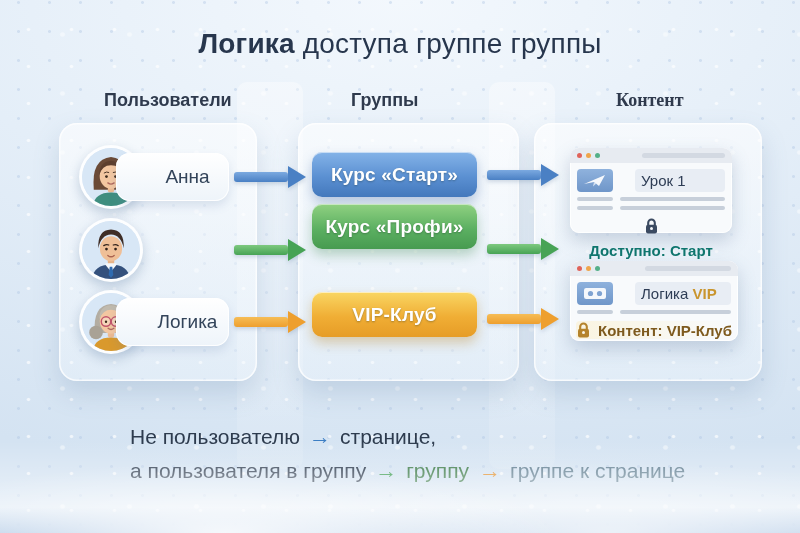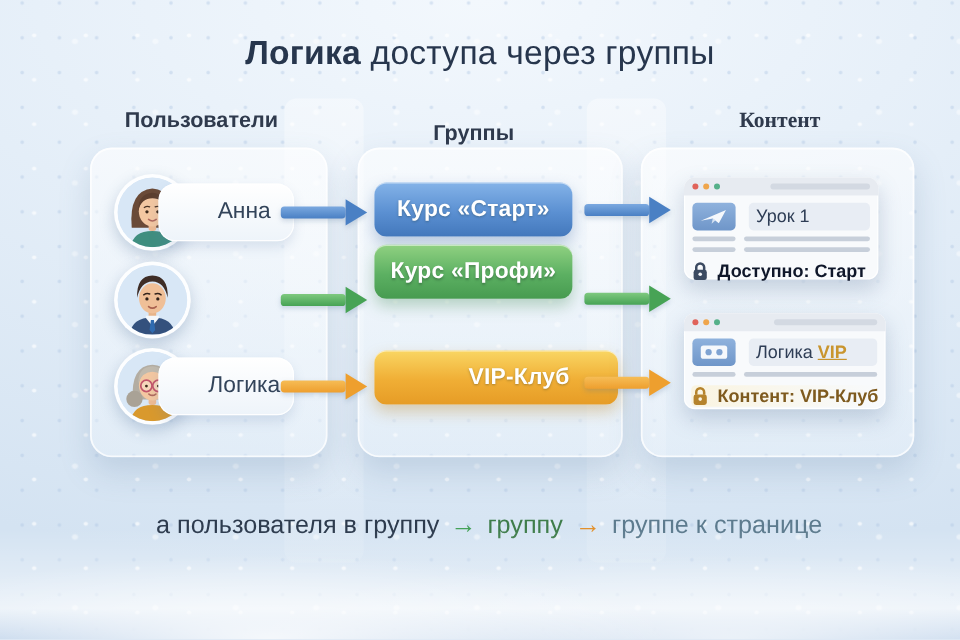--- a/index.html
+++ b/index.html
@@ -22,26 +22,26 @@
     background:
       radial-gradient(60% 110% at 28% 100%, rgba(255,255,255,.85), rgba(255,255,255,0) 70%),
       radial-gradient(70% 110% at 76% 100%, rgba(255,255,255,.7), rgba(255,255,255,0) 70%),
       linear-gradient(180deg, rgba(255,255,255,0) 0%, rgba(255,255,255,.5) 72%, rgba(185,207,232,.95) 100%); }
 
   .title { position:absolute; top:28px; left:0; width:100%; margin:0; text-align:center;
     font-size:28px; font-weight:400; color:#27364d; letter-spacing:.2px; }
   .title .emph { font-weight:700; }
 
   .col-header { position:absolute; top:90px; font-size:18px; font-weight:700; color:#2f3a4d; }
-  .h-users { left:104px; } .h-groups { left:361px;margin-top:11px; } .h-content { left:616px;font-family:Liberation Serif, serif; }
+  .h-users { left:104px; } .h-groups { left:351px; } .h-content { left:616px;font-family:Liberation Serif, serif; }
 
   .panel { position:absolute; top:123px; height:258px; border-radius:18px;
     background:linear-gradient(180deg, rgba(255,255,255,.60), rgba(240,247,253,.34));
     box-shadow:0 12px 26px rgba(96,126,165,.22), inset 0 0 0 1.5px rgba(255,255,255,.75); }
-  .panel-users { left:59px; width:198px;margin-left:16px; }
+  .panel-users { left:59px; width:198px; }
   .panel-groups { left:298px; width:221px; }
   .panel-content { left:534px; width:228px; }
 
   
   .user-row { position:absolute; left:0; width:173px; height:64px; }
   .row-1 { top:22px; } .row-2 { top:95px; } .row-3 { top:167px; }
   .avatar { position:absolute; left:20px; top:0; width:58px; height:58px; border-radius:50%;
     border:3px solid rgba(255,255,255,.95); overflow:hidden; background:#d8e7f6;
     box-shadow:0 5px 12px rgba(90,120,160,.32); }
   .avatar svg { display:block; width:58px; height:58px; }
@@ -54,43 +54,43 @@
   
   .group-btn { position:absolute; left:14px; width:165px; height:45px; border-radius:10px;
     display:flex; align-items:center; justify-content:center;
     color:#fff; font-weight:700; font-size:19px; letter-spacing:.2px;
     text-shadow:0 1px 2px rgba(30,50,40,.35); }
   .btn-1 { top:29px;  background:linear-gradient(180deg,#84b3e8 0%,#5b90d2 55%,#4378bc 100%);
     box-shadow:inset 0 1px 0 rgba(255,255,255,.55), 0 6px 12px rgba(70,110,170,.35); }
   .btn-2 { top:81px;  background:linear-gradient(180deg,#90d181 0%,#5cb062 55%,#479b50 100%);
     box-shadow:inset 0 1px 0 rgba(255,255,255,.5), 0 6px 12px rgba(70,140,90,.35); }
   .btn-3 { top:169px; background:linear-gradient(180deg,#f9d663 0%,#f0ae35 55%,#e69c26 100%);
-    box-shadow:inset 0 1px 0 rgba(255,255,255,.6), 0 6px 12px rgba(190,140,50,.38);padding-left:38px; }
+    box-shadow:inset 0 1px 0 rgba(255,255,255,.6), 0 6px 12px rgba(190,140,50,.38); }
 
   
   .browser-card { position:absolute; background:#f8fafc; border-radius:9px;
     box-shadow:0 8px 18px rgba(90,115,150,.28), inset 0 0 0 1px rgba(255,255,255,.85); }
   .card-1 { left:36px; top:25px; width:162px; height:85px; }
   .card-2 { left:36px; top:138px; width:168px; height:80px; }
   .titlebar { height:15px; background:#e7ebf1; border-radius:9px 9px 0 0;
     display:flex; align-items:center; padding:0 7px; gap:4px; }
   .dot { width:5px; height:5px; border-radius:50%; flex:none; }
   .dot-red { background:#e0635a; } .dot-yellow { background:#efa54b; } .dot-green { background:#55b089; }
   .addr-bar { margin-left:auto; width:56%; height:5px; border-radius:3px; background:#d3d9e2; }
-  .content-row { display:flex; align-items:center; gap:11px; margin:6px 7px 5px; }
+  .content-row { display:flex; align-items:center; gap:22px; margin:6px 7px 5px; }
   .thumb { width:36px; height:23px; border-radius:4px; flex:none;
     background:linear-gradient(180deg,#8fb2dd,#6f96c9);
     display:flex; align-items:center; justify-content:center; }
   .title-band { flex:1; background:#e8edf4; border-radius:4px; padding:3px 6px;
     font-size:15px; color:#2e3d55; white-space:nowrap; }
-  .vip-gold { color:#c9952e; font-weight:700;text-decoration:underline; }
+  .vip-gold { color:#c9952e; font-weight:700; }
   .skel-grid { margin:0 7px; display:grid; grid-template-columns:36px 1fr; gap:5px 7px; }
   .skel { height:4px; border-radius:2px; background:#c7cfda; }
   .access-row { display:flex; align-items:center; gap:7px; margin:7px 6px 0; font-size:15px; font-weight:700; }
-  .access-dark { color:#0f172a; } .access-dark .lock { color:#3b4a61; }
+  .access-dark { color:#0f766e;flex-direction:column; } .access-dark .lock { color:#3b4a61; }
   .access-gold { color:#7e5a1e; border-radius:4px;
     background:linear-gradient(90deg, rgba(250,243,220,.85), rgba(250,243,220,0)); }
   .access-gold .lock { color:#b5832c; }
   .lock { flex:none; display:flex; }
 
   
   .arrow { position:absolute; width:72px; height:22px; filter:drop-shadow(0 2px 2px rgba(80,110,150,.25)); }
   .arrow .shaft { position:absolute; left:0; top:6px; width:54px; height:10px; border-radius:3px;
     background:linear-gradient(180deg, var(--c1), var(--c2)); }
   .arrow .head { position:absolute; right:0; top:0; width:0; height:0;
@@ -110,21 +110,21 @@
   .tail-teal { color:#5d7b8e; }
 </style>
 </head>
 <body>
 
 <div class="stage">
 
   <div class="corridor" style="left:237px"></div>
   <div class="corridor" style="left:489px"></div>
 
-  <h1 class="title"><span class="emph">Логика</span><span> доступа через группы</span></h1>
+  <h1 class="title"><span class="emph">Логика</span><span> доступа группе группы</span></h1>
 
   <span class="col-header h-users">Пользователи</span>
   <span class="col-header h-groups">Группы</span>
   <span class="col-header h-content">Контент</span>
 
   <section class="panel panel-users">
 
     <div class="user-row row-1">
       <span class="avatar">
         <svg viewBox="0 0 64 64" aria-hidden="true">
@@ -287,17 +287,18 @@
   <div class="arrow arrow-green a-g2">
       <span class="shaft"></span>
       <span class="head"></span>
     </div>
   <div class="arrow arrow-orange a-g3">
       <span class="shaft"></span>
       <span class="head"></span>
     </div>
 
   <div class="footer">
+    <div><span>Не пользователю</span><span class="f-arrow f-blue">→</span><span>странице,</span></div>
     <div><span>а пользователя в группу</span><span class="f-arrow f-green">→</span><span class="word-green">группу</span><span class="f-arrow f-orange">→</span><span class="tail-teal">группе к странице</span></div>
   </div>
 
   <div class="snow-bottom"></div>
 </div>
 
 </body></html>

